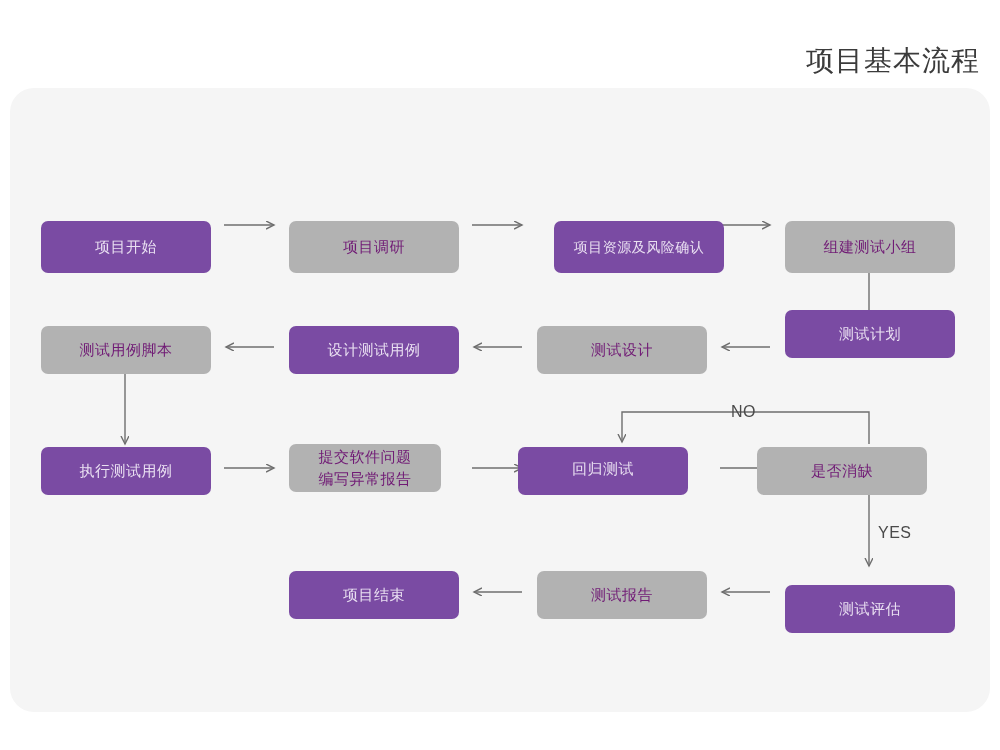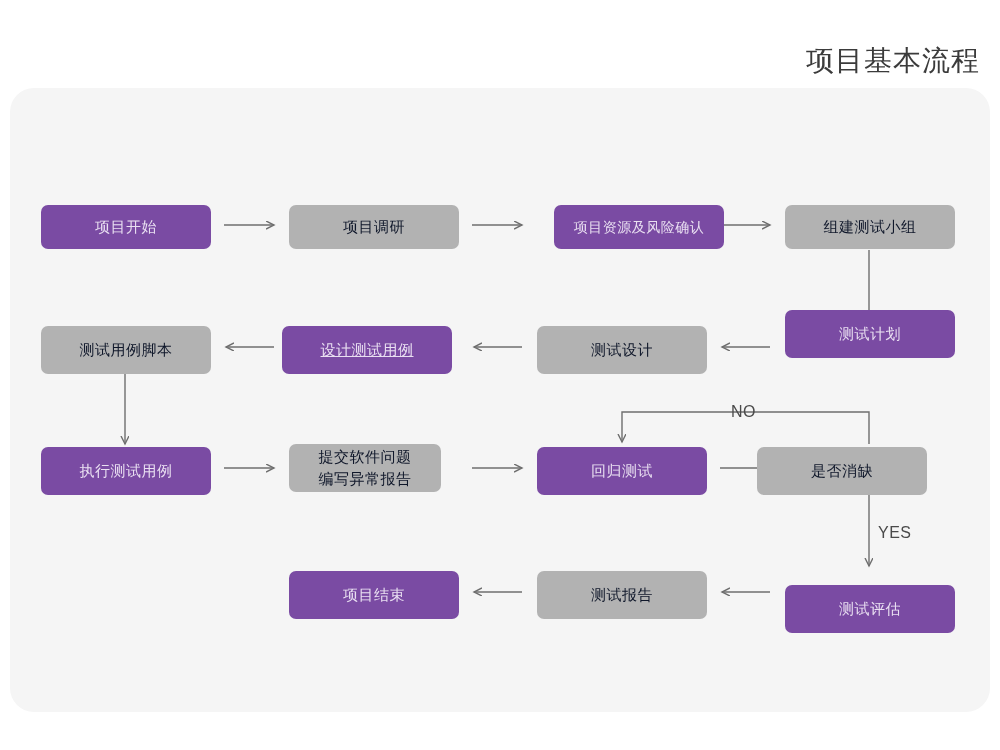--- a/index.html
+++ b/index.html
@@ -33,24 +33,24 @@
     display: flex;
     align-items: center;
     justify-content: center;
     text-align: center;
     font-size: 15px;
     line-height: 1.45;
     letter-spacing: 0.5px;
     user-select: none;
   }
   .node.purple { background: #7a4ba3; color: #e9dff1; }
-  .node.gray   { background: #b2b2b2; color: #0f172a; }
+  .node.gray   { background: #b2b2b2; color: #701a75; }
 
   
-  .n-w1 { width: 170px; height: 44px; }
+  .n-w1 { width: 170px; height: 52px; margin-top: 16px; }
   .n-w2 { width: 170px; height: 48px; }
   .n-w3 { width: 152px; height: 48px; }
 
   
   .conn { position: absolute; }
   .conn svg { display: block; overflow: visible; }
   .edge-label {
     position: absolute;
     font-size: 16px;
     color: #4a4a4a;
@@ -102,25 +102,25 @@
 
 <div class="edge-label" style="left:731px;top:412px;transform:translateY(-50%);">NO</div>
 <div class="edge-label" style="left:878px;top:533px;transform:translateY(-50%);">YES</div>
 
 <div class="node purple n-w1" style="left:41px;  top:205px;">项目开始</div>
 <div class="node gray   n-w1" style="left:289px; top:205px;">项目调研</div>
 <div class="node purple n-w1" style="left:554px; top:205px; font-size:14px;">项目资源及风险确认</div>
 <div class="node gray   n-w1" style="left:785px; top:205px;">组建测试小组</div>
 
 <div class="node gray   n-w2" style="left:41px;  top:326px;">测试用例脚本</div>
-<div class="node purple n-w2" style="left:282px; top:326px;text-decoration:underline;">设计测试用例</div>
+<div class="node purple n-w2" style="left:289px; top:326px;">设计测试用例</div>
 <div class="node gray   n-w2" style="left:537px; top:326px;">测试设计</div>
 <div class="node purple n-w2" style="left:785px; top:310px;">测试计划</div>
 
 <div class="node purple n-w2" style="left:41px;  top:447px;">执行测试用例</div>
 <div class="node gray   n-w3" style="left:289px; top:444px; white-space:pre-line;">提交软件问题
 编写异常报告</div>
-<div class="node purple n-w2" style="left:537px; top:447px;">回归测试</div>
+<div class="node purple n-w2" style="left:518px; top:447px;font-family:Liberation Mono, monospace;">回归测试</div>
 <div class="node gray   n-w2" style="left:757px; top:447px;text-align:right;">是否消缺</div>
 
 <div class="node purple n-w2" style="left:289px; top:571px;">项目结束</div>
 <div class="node gray   n-w2" style="left:537px; top:571px;">测试报告</div>
 <div class="node purple n-w2" style="left:785px; top:585px;">测试评估</div>
 
 </body></html>

